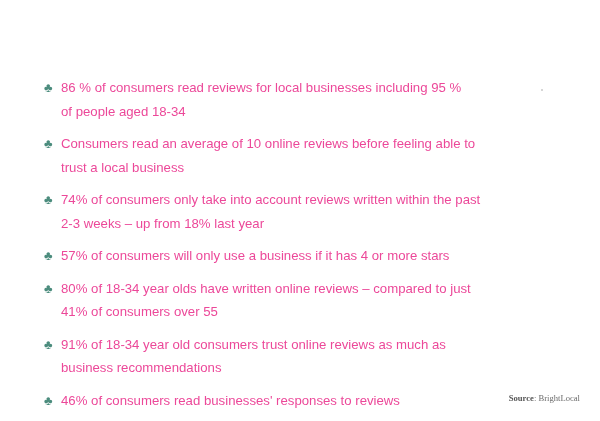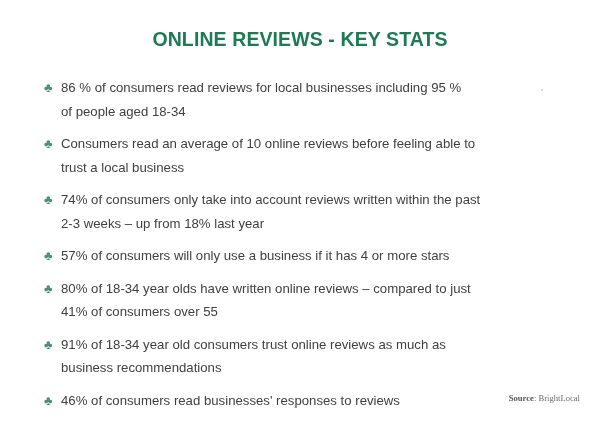--- a/index.html
+++ b/index.html
@@ -48,21 +48,21 @@
     flex: 0 0 auto;
     width: 17px;
     color: #4b8c7d;
     font-size: 13px;
     line-height: 23.5px;
     text-align: left;
     user-select: none;
   }
   .stat-text {
     flex: 1 1 auto;
-    color: #404040;
+    color: #ec4899;
     font-size: 13.2px;
     line-height: 23.5px;
     font-family: "Liberation Sans", sans-serif;
   }
   .stat-line {
     display: block;
     white-space: nowrap;
   }
   .ghost-dot {
     position: absolute;
@@ -85,21 +85,20 @@
   .source-label {
     font-weight: bold;
     color: #555555;
   }
 </style>
 </head>
 <body>
 
 <div class="slide">
 
-  <div class="title">ONLINE REVIEWS - KEY STATS</div>
 
   <div class="stats-list">
       <div class="stat-item">
         <span class="bullet">♣</span>
         <span class="stat-text">
           <span class="stat-line">86 % of consumers read reviews for local businesses  including 95 %</span>
           <span class="stat-line"> of people aged 18-34</span>
         </span>
       </div>
       <div class="stat-item">

